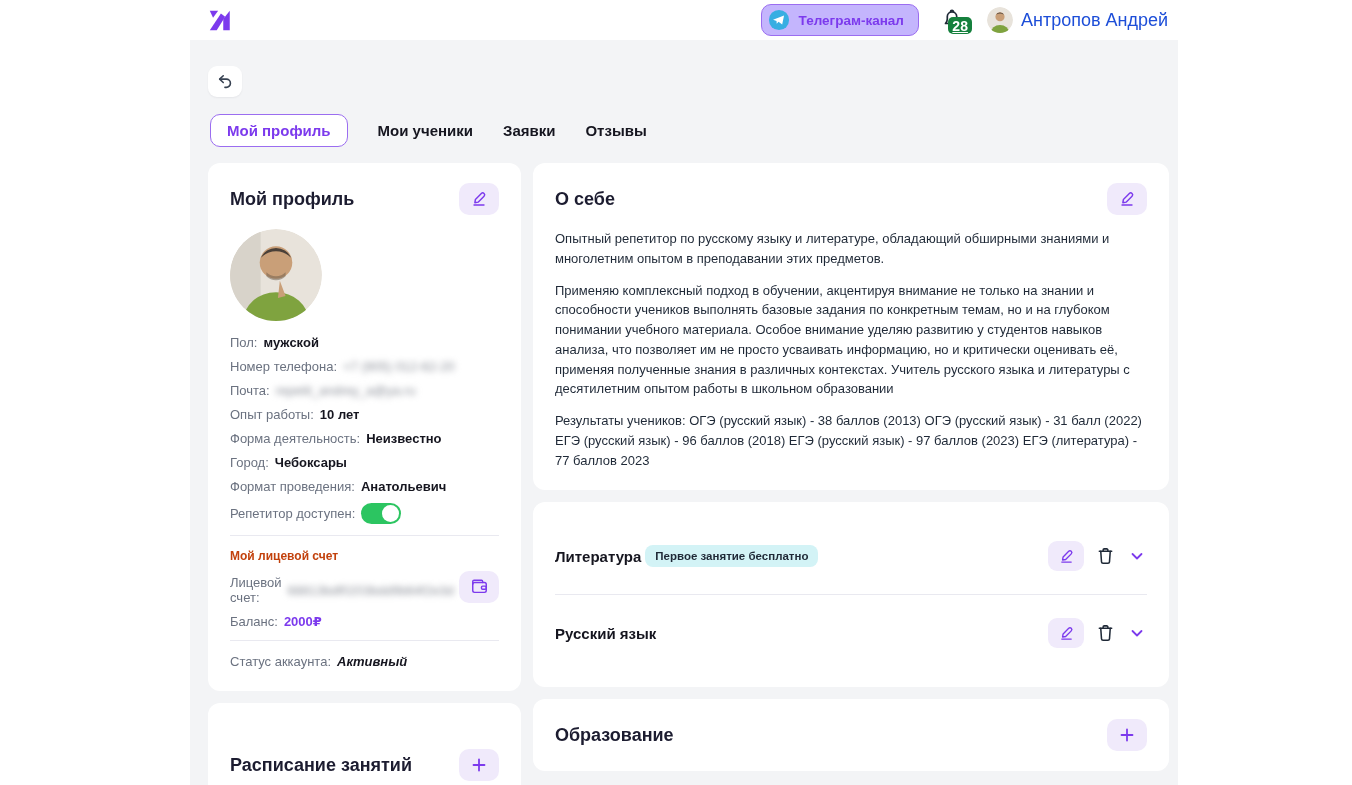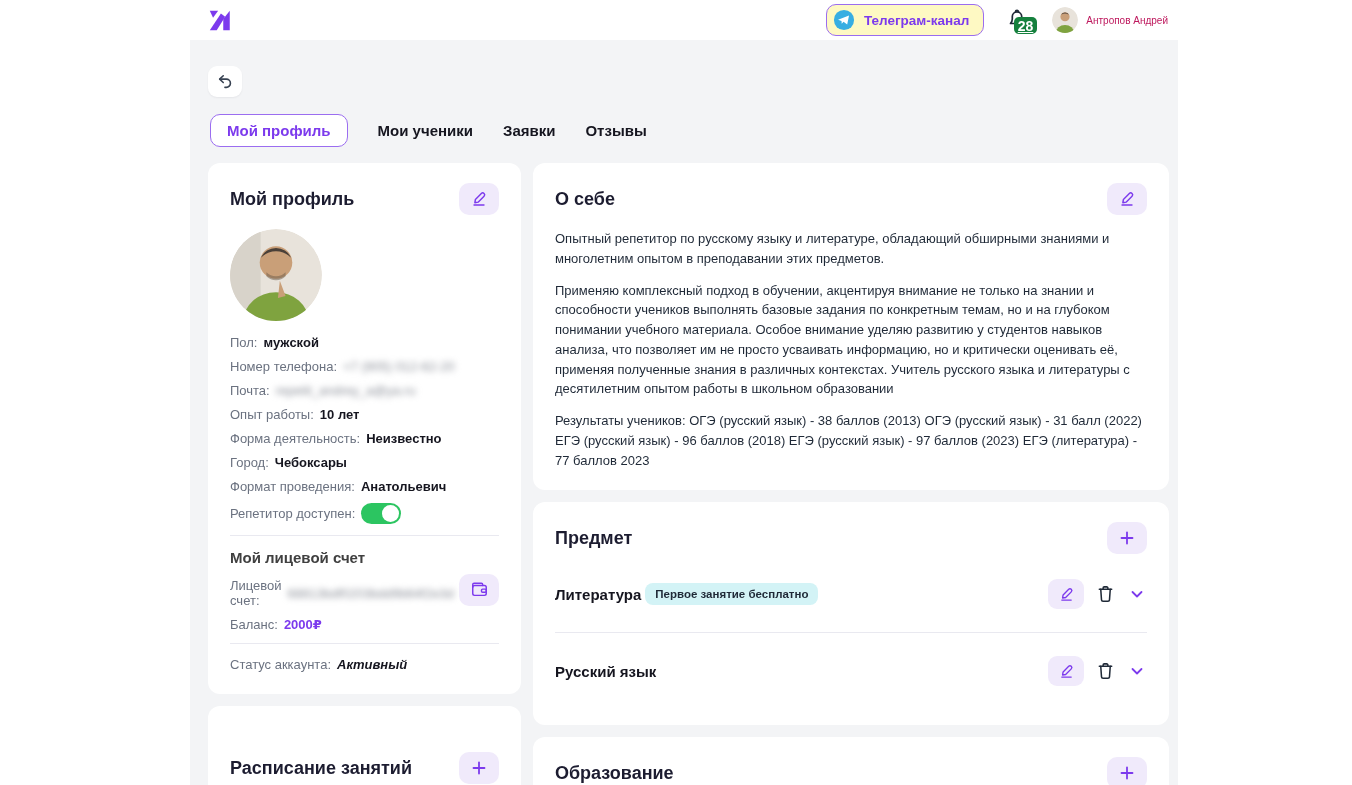--- a/index.html
+++ b/index.html
@@ -5,32 +5,32 @@
   * { margin:0; padding:0; box-sizing:border-box; }
   html,body { width:1352px; height:785px; overflow:hidden; background:#ffffff;
     font-family:"Liberation Sans","DejaVu Sans",sans-serif; }
   .app-col { width:988px; margin-left:190px; height:785px; background:#f3f4f6; }
 
   
   .topbar { height:40px; background:#ffffff; display:flex; align-items:center;
     padding:0 10px 0 17px; }
   .logo { width:26px; height:26px; display:block; }
   .topbar-right { margin-left:auto; display:flex; align-items:center; gap:22px; }
-  .tg-btn { display:flex; align-items:center; gap:9px; background:#fef9c3;
+  .tg-btn { display:flex; align-items:center; gap:9px; background:#c4b5fd;
     border:1.5px solid #9b6df0; border-radius:10px; padding:4px 14px 4px 6px;
     cursor:pointer; }
   .tg-btn span { color:#7c3aed; font-weight:bold; font-size:13.5px; }
   .tg-ic { width:22px; height:22px; }
   .bell-wrap { position:relative; width:24px; height:26px; cursor:pointer; }
   .bell-badge { position:absolute; right:-7px; bottom:-1px; background:#15803d;
     color:#fff; font-size:14px; font-weight:bold; border-radius:5px;
     padding:1.5px 4px; line-height:1;text-decoration:underline; }
   .user-chip { display:flex; align-items:center; gap:8px; cursor:pointer; }
   .avatar-sm { width:26px; height:26px; border-radius:50%; overflow:hidden; }
-  .user-name { font-size:10px; color:#be185d; }
+  .user-name { font-size:18px; color:#1d4ed8; }
 
   
   .page-body { padding:26px 9px 0 18px; }
   .title-row { display:flex; align-items:center; gap:16px; }
   .back-btn { width:34px; height:31px; background:#fff; border:none; border-radius:9px;
     display:flex; align-items:center; justify-content:center; cursor:pointer;
     box-shadow:0 1px 2px rgba(20,20,40,.06); }
   .page-title { font-size:23px; font-weight:800; color:#1c1c30; letter-spacing:.2px; }
   .tabs { display:flex; align-items:center; gap:30px; margin:17px 0 16px 2px; }
   .tab { font-size:15px; color:#15151f; font-weight:600; cursor:pointer;
@@ -59,21 +59,21 @@
   .f-row { display:flex; align-items:center; gap:6px; margin-bottom:9px;
     font-size:13px; }
   .f-label { color:#6b7280; }
   .f-value { color:#15151f; font-weight:700; }
   .blurred { filter:blur(3.2px); color:#8b8f98; font-weight:400; user-select:none; }
   .toggle { width:40px; height:21px; background:#2cc561; border-radius:11px;
     position:relative; cursor:pointer; border:none; }
   .toggle .knob { position:absolute; top:2px; right:2px; width:17px; height:17px;
     border-radius:50%; background:#fff; }
   .divider { height:1px; background:#e9e9f0; margin:11px 0 13px; }
-  .sub-head { font-size:15px; font-weight:800; color:#404040; margin-bottom:12px; }
+  .sub-head { font-size:12px; font-weight:800; color:#c2410c; margin-bottom:12px; }
   .account-row { position:relative; padding-right:46px; }
   .account-row .icon-btn { position:absolute; right:0; top:-4px; }
   .balance { color:#7c3aed; font-weight:800; }
   .status-val { font-weight:800; font-style:italic; color:#15151f; }
 
   
   .sched-row { display:flex; gap:7px; font-size:13px; margin-bottom:12px; }
 
   
   .about-text { font-size:13px; line-height:1.52; color:#1f2937; margin-top:14px; }
@@ -268,29 +268,20 @@
                 <line x1="4.5" y1="16.6" x2="15.5" y2="16.6"></line>
               </svg>
             </button>
           </div>
           <p class="about-text">Опытный репетитор по русскому языку и литературе, обладающий обширными знаниями и многолетним опытом в преподавании этих предметов.</p>
           <p class="about-text">Применяю комплексный подход в обучении, акцентируя внимание не только на знании и способности учеников выполнять базовые задания по конкретным темам, но и на глубоком понимании учебного материала. Особое внимание уделяю развитию у студентов навыков анализа, что позволяет им не просто усваивать информацию, но и критически оценивать её, применяя полученные знания в различных контекстах. Учитель русского языка и литературы с десятилетним опытом работы в школьном образовании</p>
           <p class="about-text">Результаты учеников: ОГЭ (русский язык) - 38 баллов (2013) ОГЭ (русский язык) - 31 балл (2022) ЕГЭ (русский язык) - 96 баллов (2018) ЕГЭ (русский язык) - 97 баллов (2023) ЕГЭ (литература) - 77 баллов 2023</p>
         </section>
 
         <section class="card">
-          <div class="card-head" style="margin-bottom:6px;">
-            <h2 class="card-title">Предмет</h2>
-            <button class="icon-btn">
-              <svg width="16" height="16" viewBox="0 0 16 16" stroke="currentColor" stroke-width="1.8" stroke-linecap="round">
-                  <line x1="8" y1="2.5" x2="8" y2="13.5"></line>
-                  <line x1="2.5" y1="8" x2="13.5" y2="8"></line>
-                </svg>
-            </button>
-          </div>
 
           <div class="subj-row">
             <span class="subj-name">Литература</span>
             <span class="subj-badge">Первое занятие бесплатно</span>
             <span class="row-actions">
               <button class="icon-btn small">
                 <svg width="17" height="17" viewBox="0 0 20 20" fill="none" stroke="currentColor" stroke-width="1.6" stroke-linecap="round" stroke-linejoin="round">
                     <path d="M12.6 3.9a2.1 2.1 0 013 3L9 13.5l-3.6.6.6-3.6z"></path>
                     <line x1="4.5" y1="16.6" x2="15.5" y2="16.6"></line>
                   </svg>

